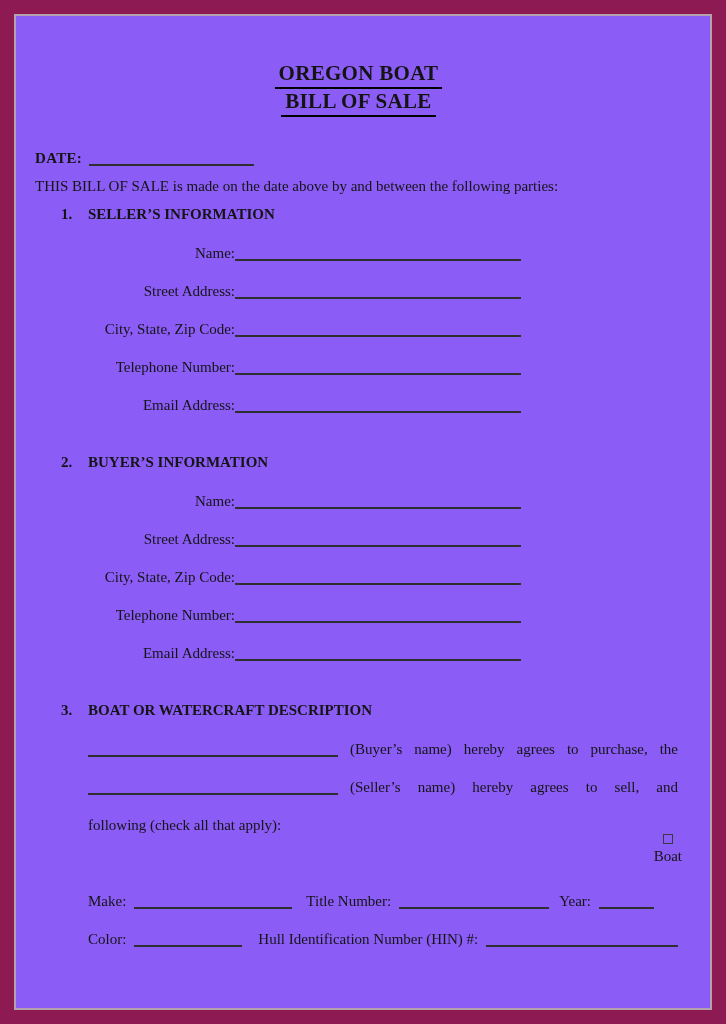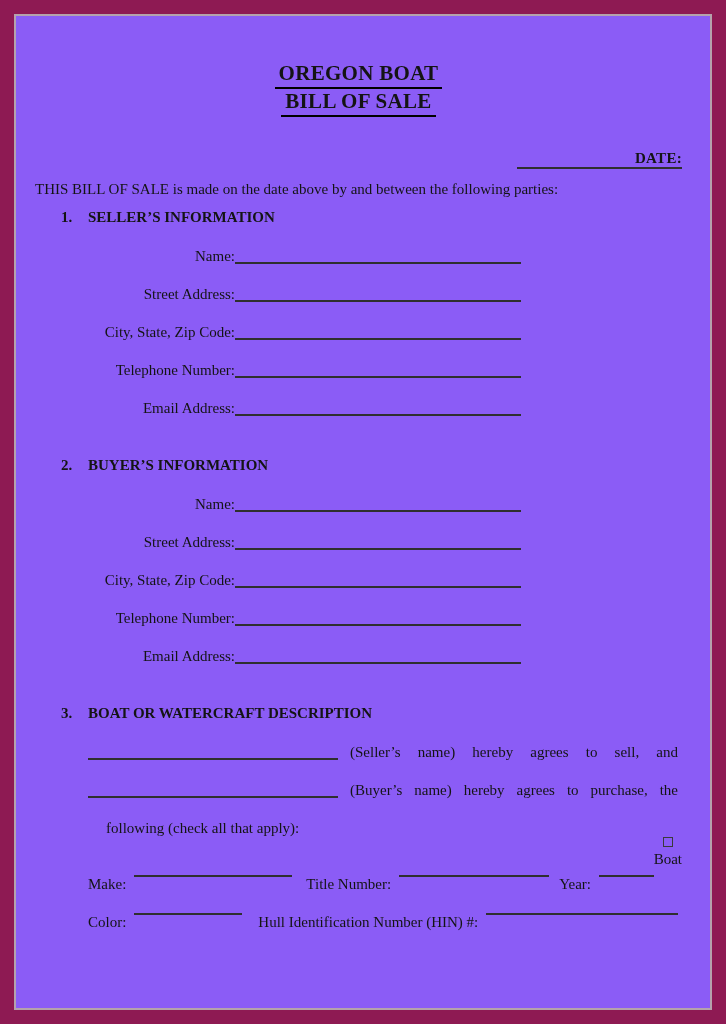--- a/index.html
+++ b/index.html
@@ -19,21 +19,21 @@
   .title-block { text-align:center; }
   .title-line {
     display:inline-block;
     font-size:21px; font-weight:bold; line-height:24px;
     letter-spacing:.3px;
     border-bottom:2.5px solid #000;
     padding:0 4px 2px 4px;
   }
 
   
-  .date-row { margin-top:33px; font-size:15px; display:flex; align-items:flex-end;flex-direction:column; }
+  .date-row { margin-top:33px; font-size:15px; display:flex; align-items:flex-end; }
   .date-label { font-weight:bold; letter-spacing:.3px; }
   .blank { border-bottom:2px solid #2f2f2f; margin-bottom:1px; }
   .date-blank { width:165px; margin-left:7px; }
 
   
   .intro { margin-top:9px; font-size:15px; line-height:20px; }
 
   
   .sec-heading { display:flex; font-weight:bold; font-size:15px; line-height:20px; }
   .sec-heading.first { margin-top:8px; }
@@ -42,30 +42,30 @@
 
   
   .field-row { display:flex; align-items:flex-end; height:38px; margin-left:53px; width:433px; font-size:15px;text-align:right; }
   .flabel { width:147px; flex-shrink:0; line-height:18px; }
   .fline { flex:1; }
 
   
   .para-row { display:flex; align-items:flex-end; height:38px; margin-left:53px; width:590px; font-size:15px; }
   .pblank { width:250px; flex-shrink:0; }
   .ptext { flex:1; padding-left:12px; line-height:18px; text-align:justify; text-align-last:justify; }
-  .simple-row { display:flex; align-items:flex-end; height:38px; margin-left:71px; font-size:15px; }
+  .simple-row { display:flex; align-items:flex-end; height:38px; margin-left:53px; font-size:15px; }
   .simple-row span { line-height:18px; }
 
   
   .check-row { display:flex; align-items:flex-end; height:38px; margin-left:53px; font-size:15px;flex-direction:column; }
   .cbox { width:8px; height:8px; border:1.5px solid #3a3a3a; margin-right:9px; margin-bottom:3px; flex-shrink:0; }
   .check-row .clabel { line-height:18px; }
 
   
-  .inline-row { display:flex; align-items:flex-start; height:38px; margin-left:53px; width:590px; font-size:15px; }
+  .inline-row { display:flex; align-items:flex-end; height:38px; margin-left:53px; width:590px; font-size:15px; }
   .inline-row .nsl { white-space:nowrap; line-height:18px; flex-shrink:0; }
   .b-make  { width:158px; margin-left:8px; margin-right:14px; flex-shrink:0; }
   .b-titlenum { width:150px; margin-left:8px; margin-right:10px; flex-shrink:0; }
   .b-year  { width:55px; margin-left:8px; flex-shrink:0; }
   .b-color { width:108px; margin-left:8px; margin-right:16px; flex-shrink:0; }
   .b-hin   { flex:1; margin-left:8px; }
 </style>
 </head>
 <body>
 
@@ -138,25 +138,25 @@
       </div>
     </div>
 
     <div class="sec-heading later">
       <span class="sec-num">3.</span>
       <span>BOAT OR WATERCRAFT DESCRIPTION</span>
     </div>
 
     <div class="para-row">
       <span class="blank pblank"></span>
-      <span class="ptext">(Seller’s name) hereby agrees to sell, and</span>
+      <span class="ptext">(Buyer’s name) hereby agrees to purchase, the</span>
     </div>
     <div class="para-row">
       <span class="blank pblank"></span>
-      <span class="ptext">(Buyer’s name) hereby agrees to purchase, the</span>
+      <span class="ptext">(Seller’s name) hereby agrees to sell, and</span>
     </div>
     <div class="simple-row">
       <span>following (check all that apply):</span>
     </div>
 
     <div class="check-row">
       <span class="cbox"></span>
       <span class="clabel">Boat</span>
     </div>
 

